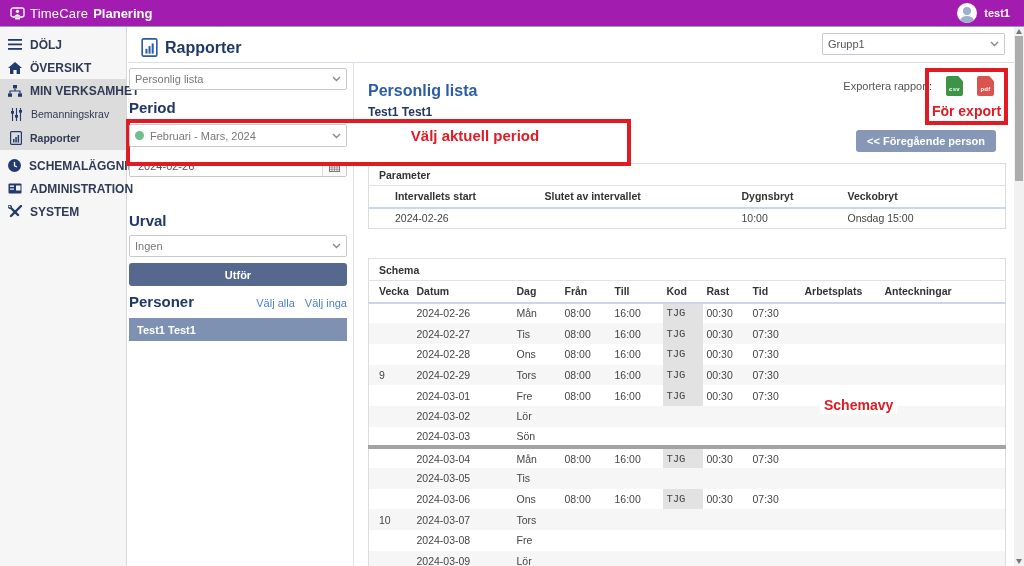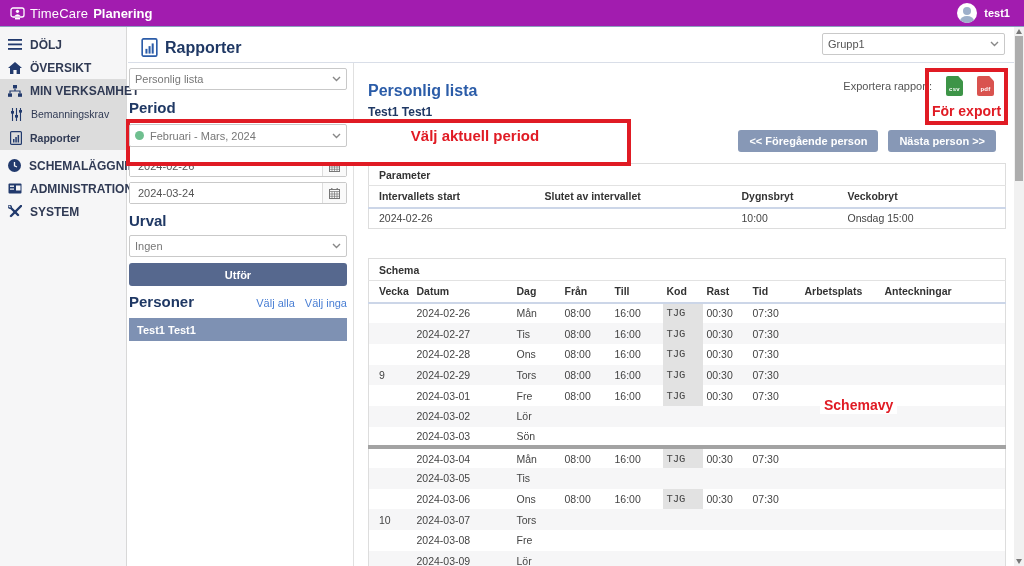--- a/index.html
+++ b/index.html
@@ -77,21 +77,21 @@
     font-family:"Liberation Sans",sans-serif; font-size:11px; font-weight:700; cursor:pointer; white-space:nowrap; }
 
   
   .rtable { position:absolute; left:368px; width:637px; border:1px solid #ddd; border-collapse:collapse;
     font-size:10.5px; color:#444; table-layout:fixed; background:#fff; }
   .rtable th, .rtable td { text-align:left; font-weight:400; padding:0 0 0 4px; overflow:hidden; white-space:nowrap; }
   .rtable tr.title-row th { height:22px; font-weight:700; color:#333; padding-left:10px; border-bottom:1px solid #e2e2e2; }
   .rtable tr.head-row th { height:22px; font-weight:700; color:#333; border-bottom:2px solid #ccd6e8; }
   .param { top:163px; }
   .param tbody td { height:21px; }
-  .param th:first-child, .param td:first-child { padding-left:10px; }
+  .param th:first-child, .param td:first-child { padding-left:26px; }
   .schema { top:258px; }
   .schema tbody td { height:20.7px; }
   .schema tbody tr:nth-child(even) { background:#f6f6f7; }
   .schema tbody + tbody tr:first-child td { border-top:4px solid #a3a3a3; }
   .schema th:first-child, .schema td:first-child { padding-left:10px; }
   td.kod-filled { background:#e2e2e2;font-family:Liberation Mono, monospace; }
 
   
   .ann { color:#e01b24; font-weight:700; }
   .ann-period { position:absolute; left:126px; top:119px; width:505px; height:47px;
@@ -241,31 +241,20 @@
     <input value="2024-02-26" style="">
     <span class="calbtn">
       <svg width="11" height="11" viewBox="0 0 11 11">
           <rect x="0.5" y="1.5" width="10" height="9" fill="none" stroke="currentColor"></rect>
           <path d="M0.5 3.5 H10.5 M3 3.5 V10.5 M5.5 3.5 V10.5 M8 3.5 V10.5 M0.5 6 H10.5 M0.5 8.3 H10.5" stroke="currentColor" stroke-width=".7"></path>
           <rect x="2.2" y="0" width="1.2" height="2" fill="currentColor"></rect>
           <rect x="7.6" y="0" width="1.2" height="2" fill="currentColor"></rect>
         </svg>
     </span>
   </div>
-  <div class="abs datein" style="top:119px">
-    <input value="2024-03-24" style="">
-    <span class="calbtn">
-      <svg width="11" height="11" viewBox="0 0 11 11">
-          <rect x="0.5" y="1.5" width="10" height="9" fill="none" stroke="currentColor"></rect>
-          <path d="M0.5 3.5 H10.5 M3 3.5 V10.5 M5.5 3.5 V10.5 M8 3.5 V10.5 M0.5 6 H10.5 M0.5 8.3 H10.5" stroke="currentColor" stroke-width=".7"></path>
-          <rect x="2.2" y="0" width="1.2" height="2" fill="currentColor"></rect>
-          <rect x="7.6" y="0" width="1.2" height="2" fill="currentColor"></rect>
-        </svg>
-    </span>
-  </div>
   <div class="abs h-navy" style="top:149px">Urval</div>
   <div class="abs sel" style="top:172px">
     <span class="grow">Ingen</span>
     <svg class="chev" width="9" height="6" viewBox="0 0 9 6">
         <path d="M1 1 L4.5 4.5 L8 1" stroke="currentColor" stroke-width="1.4" fill="none"></path>
       </svg>
   </div>
   <button class="abs btn-utfor" style="top:200px">Utför</button>
   <div class="abs personer-row" style="top:230px">
     <span class="h-navy">Personer</span>
@@ -287,21 +276,20 @@
   <span class="filetile csv">
       <span>csv</span>
     </span>
   <span class="filetile pdf">
       <span>pdf</span>
     </span>
 </div>
 
 <div class="navbtns">
   <button class="navbtn">&lt;&lt; Föregående person</button>
-  <button class="navbtn">Nästa person &gt;&gt;</button>
 </div>
 
 <table class="rtable param">
   <colgroup>
       <col style="width:172px">
       <col style="width:197px">
       <col style="width:106px">
       <col style="width:162px">
     </colgroup>
   <thead>

